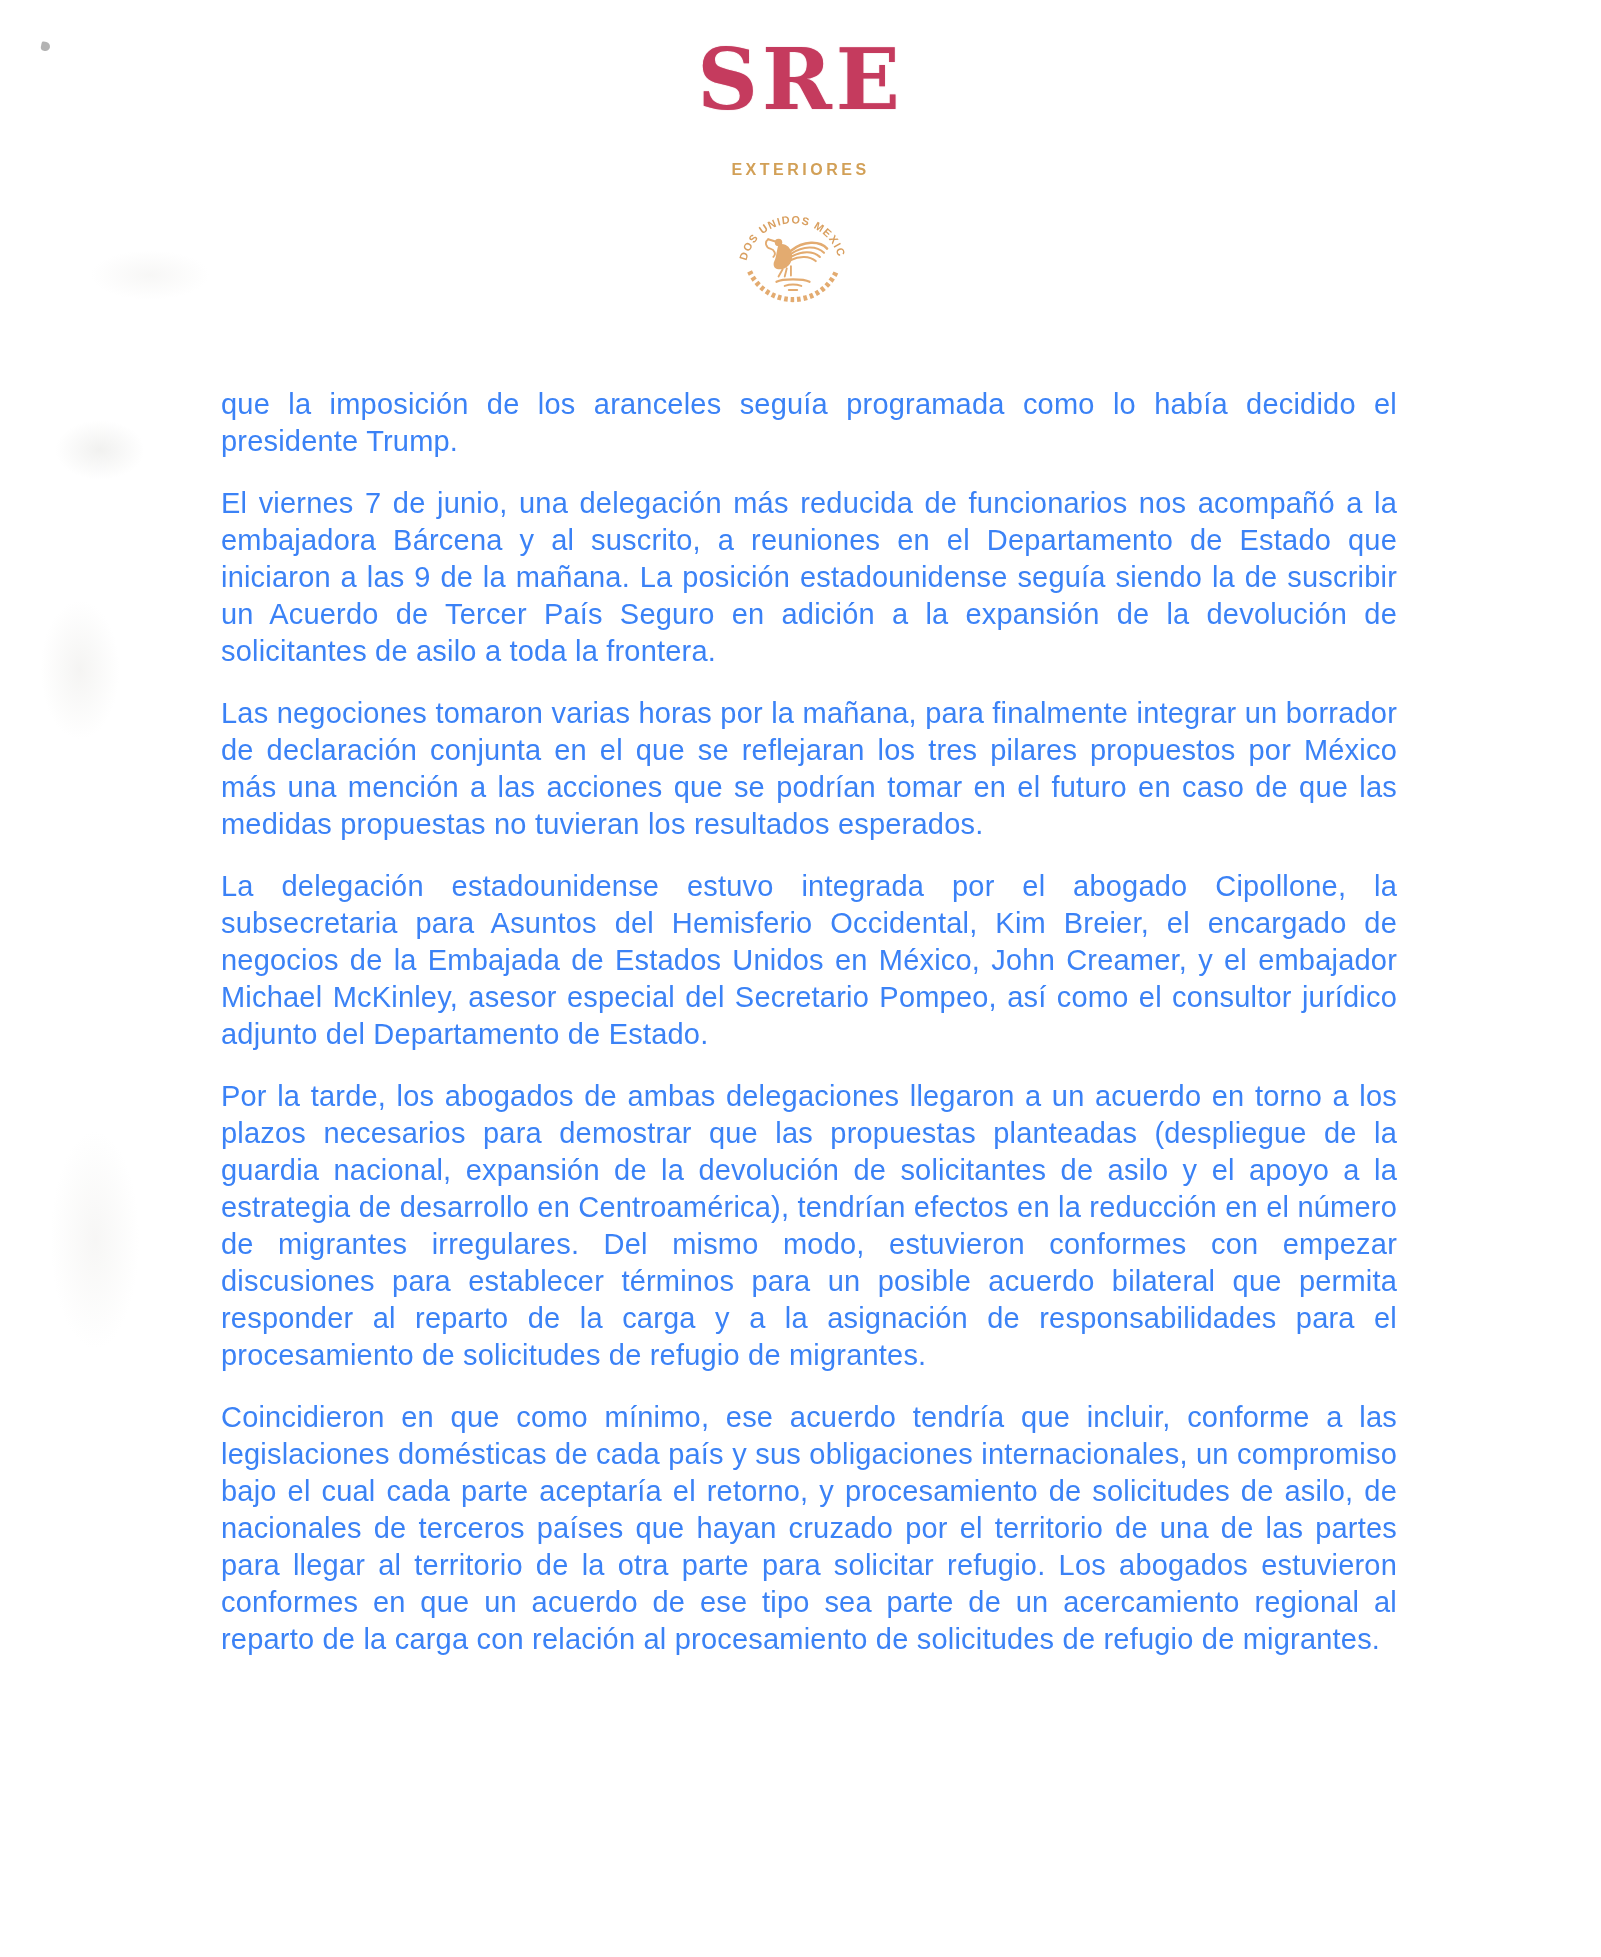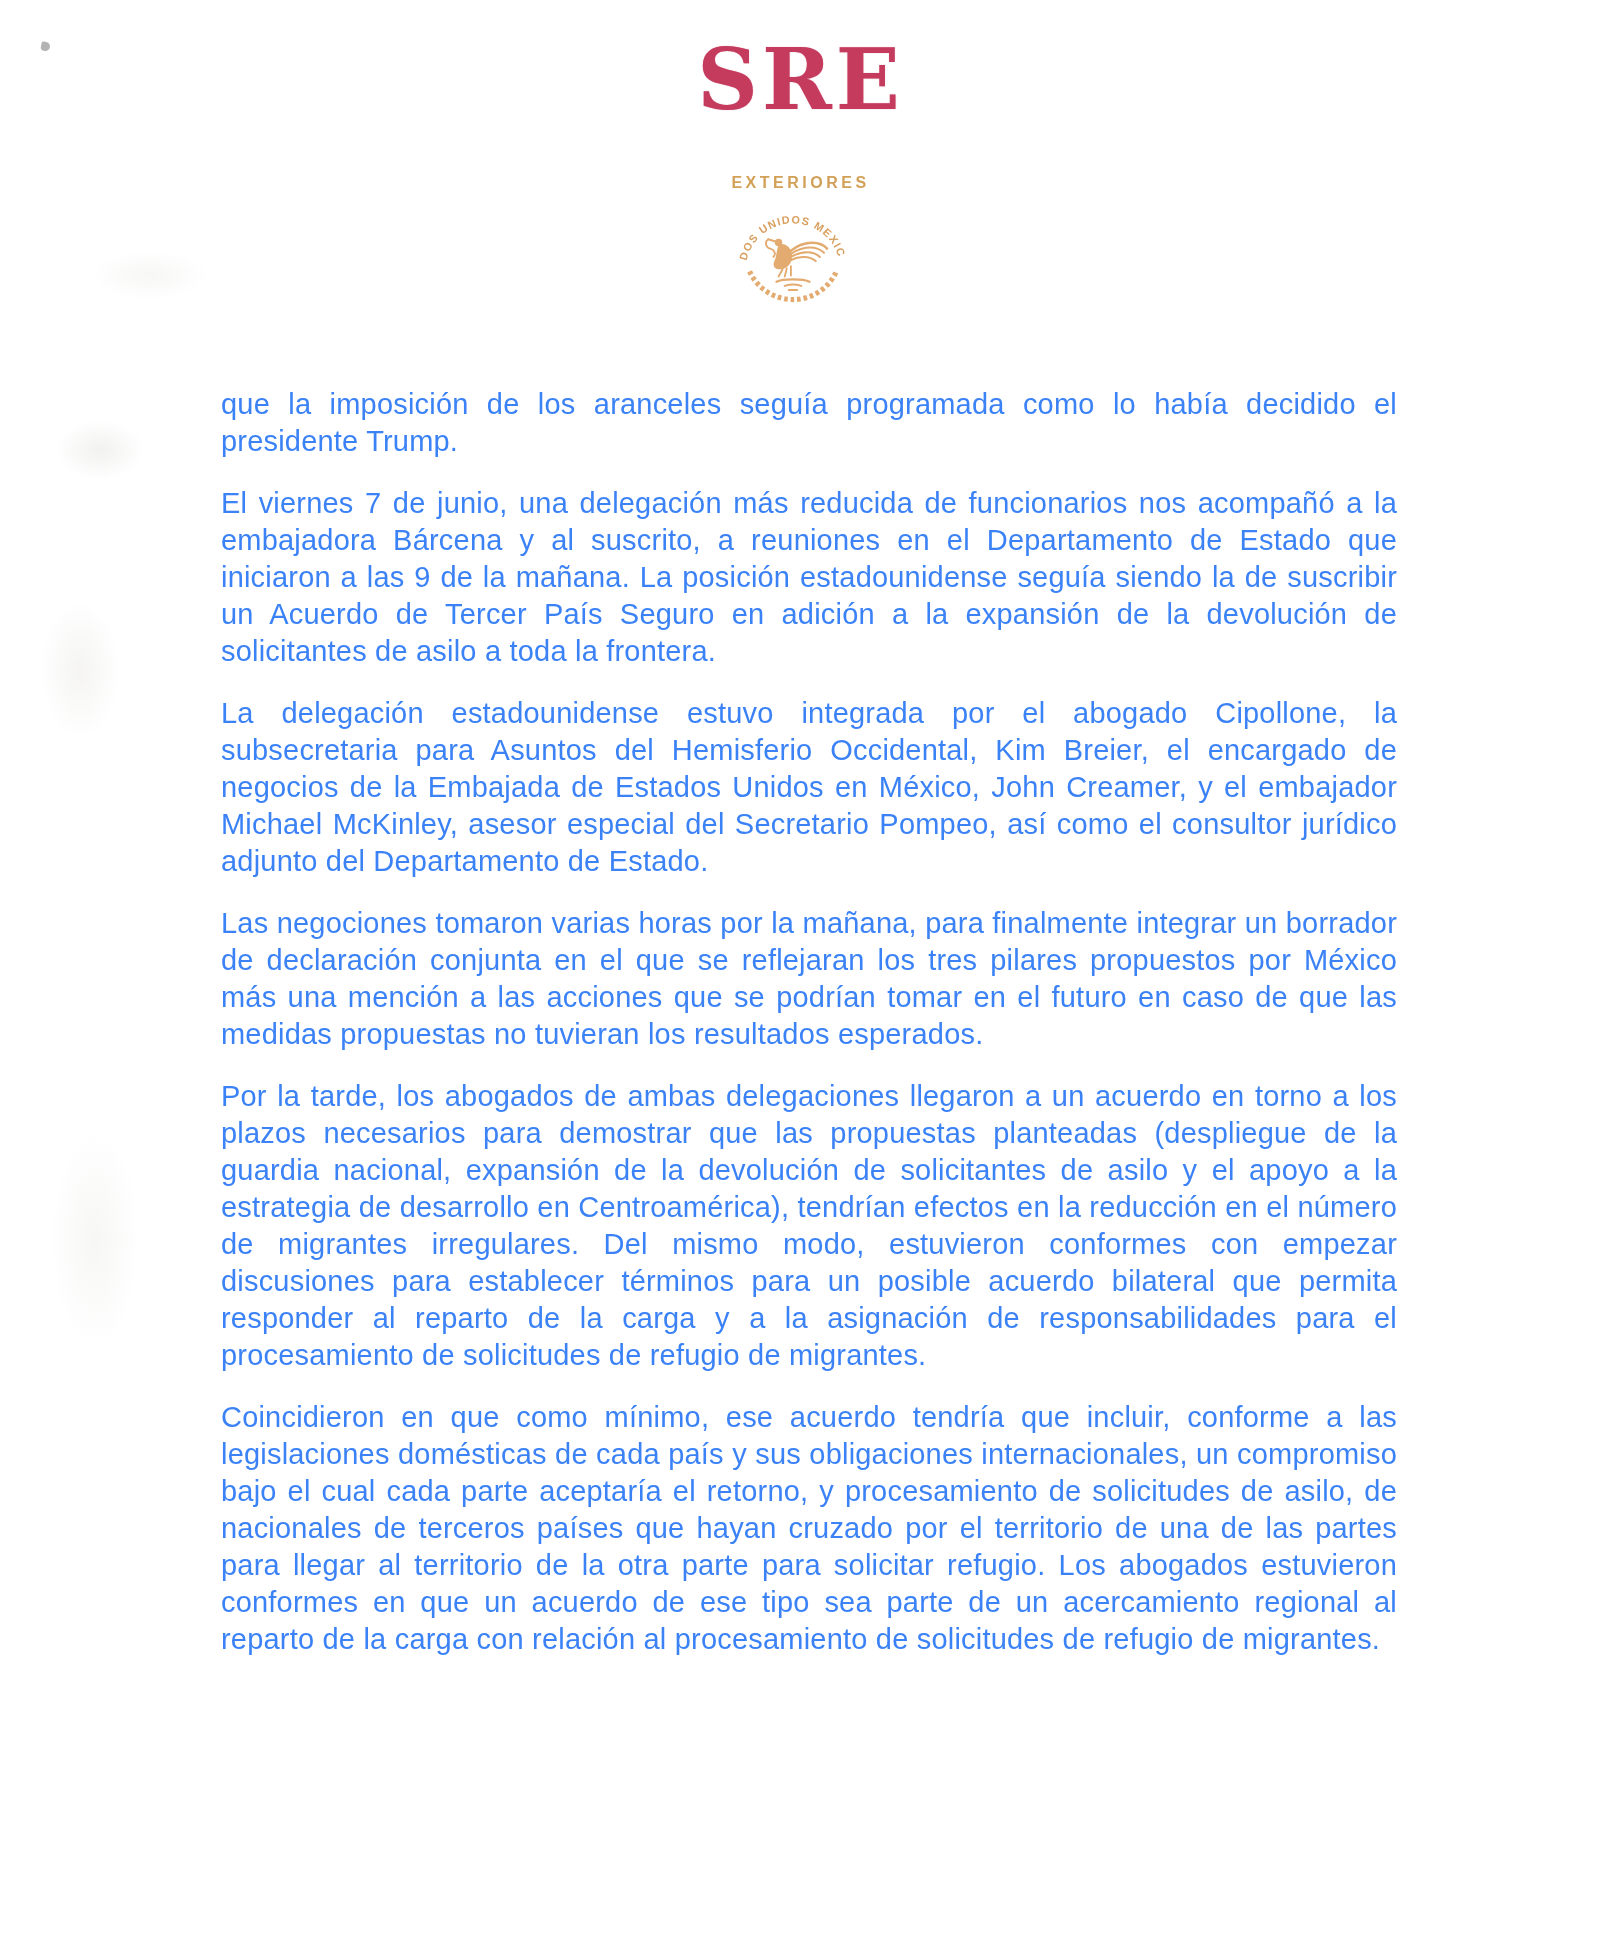--- a/index.html
+++ b/index.html
@@ -24,21 +24,21 @@
   }
   .org-line{
     position:absolute;left:0;width:100%;
     text-align:center;
     font-weight:bold;
     font-size:16px;line-height:18px;
     letter-spacing:3.5px;
     color:#d2a057;
   }
   .org-line.l1{top:139px;}
-  .org-line.l2{top:174px;}
+  .org-line.l2{top:161px;}
   .seal{
     position:absolute;top:196px;left:731px;
     width:124px;height:126px;
   }
   
   .content{
     position:absolute;top:386px;left:221px;width:1176px;
     color:#3b82f6;
     font-size:29px;line-height:37px;
     letter-spacing:.2px;
@@ -118,22 +118,22 @@
       <path d="M52,86 C58,84 62,84 68,86" stroke-width="2"></path>
       <path d="M56,90 L64,90" stroke-width="2"></path>
     </g>
 
     <path d="M 18,72 A 46,46 0 0 0 102,72" fill="none" stroke="#e3ab70" stroke-width="5" stroke-dasharray="3.5 2.8"></path>
   </svg>
 
   <div class="content">
     <p>que la imposición de los aranceles seguía programada como lo había decidido el presidente Trump.</p>
     <p>El viernes 7 de junio, una delegación más reducida de funcionarios nos acompañó a la embajadora Bárcena y al suscrito, a reuniones en el Departamento de Estado que iniciaron a las 9 de la mañana. La posición estadounidense seguía siendo la de suscribir un Acuerdo de Tercer País Seguro en adición a la expansión de la devolución de solicitantes de asilo a toda la frontera.</p>
+    <p>Las negociones tomaron varias horas por la mañana, para finalmente integrar un borrador de declaración conjunta en el que se reflejaran los tres pilares propuestos por México más una mención a las acciones que se podrían tomar en el futuro en caso de que las medidas propuestas no tuvieran los resultados esperados.</p>
     <p>La delegación estadounidense estuvo integrada por el abogado Cipollone, la subsecretaria para Asuntos del Hemisferio Occidental, Kim Breier, el encargado de negocios de la Embajada de Estados Unidos en México, John Creamer, y el embajador Michael McKinley, asesor especial del Secretario Pompeo, así como el consultor jurídico adjunto del Departamento de Estado.</p>
-    <p>Las negociones tomaron varias horas por la mañana, para finalmente integrar un borrador de declaración conjunta en el que se reflejaran los tres pilares propuestos por México más una mención a las acciones que se podrían tomar en el futuro en caso de que las medidas propuestas no tuvieran los resultados esperados.</p>
     <p>Por la tarde, los abogados de ambas delegaciones llegaron a un acuerdo en torno a los plazos necesarios para demostrar que las propuestas planteadas (despliegue de la guardia nacional, expansión de la devolución de solicitantes de asilo y el apoyo a la estrategia de desarrollo en Centroamérica), tendrían efectos en la reducción en el número de migrantes irregulares. Del mismo modo, estuvieron conformes con empezar discusiones para establecer términos para un posible acuerdo bilateral que permita responder al reparto de la carga y a la asignación de responsabilidades para el procesamiento de solicitudes de refugio de migrantes.</p>
     <p>Coincidieron en que como mínimo, ese acuerdo tendría que incluir, conforme a las legislaciones domésticas de cada país y sus obligaciones internacionales, un compromiso bajo el cual cada parte aceptaría el retorno, y procesamiento de solicitudes de asilo, de nacionales de terceros países que hayan cruzado por el territorio de una de las partes para llegar al territorio de la otra parte para solicitar refugio. Los abogados estuvieron conformes en que un acuerdo de ese tipo sea parte de un acercamiento regional al reparto de la carga con relación al procesamiento de solicitudes de refugio de migrantes.</p>
   </div>
 
   <div class="page-number">8</div>
   <div class="bottom-rule"></div>
 
 </div>
 
 </body></html>

